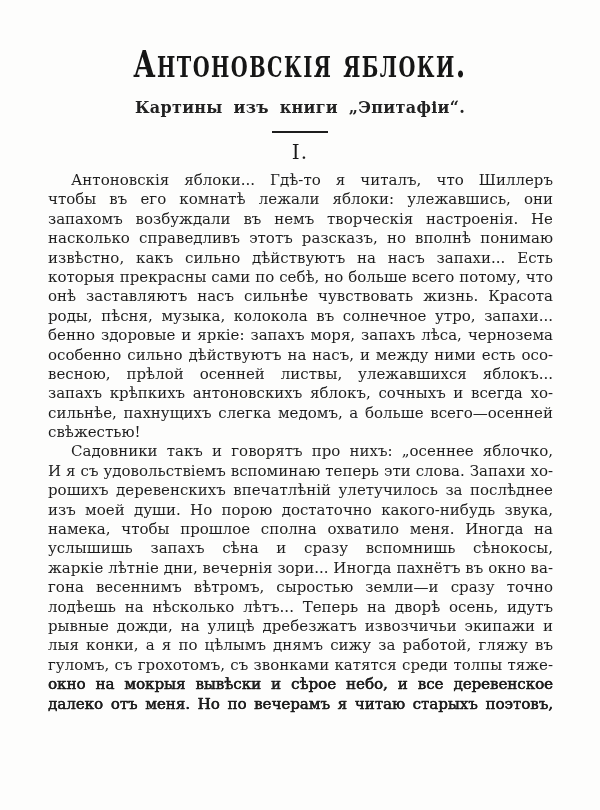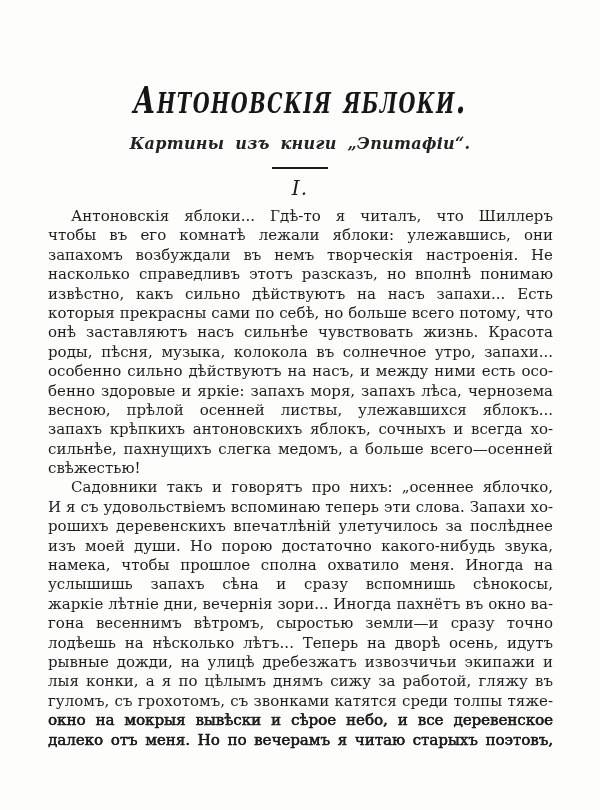--- a/index.html
+++ b/index.html
@@ -6,21 +6,21 @@
   .page {
     position: relative;
     width: 600px;
     height: 810px;
     margin: 0 auto;
     background: #fdfdfc;
     color: #1e1e1e;
     font-family: "DejaVu Serif", "Liberation Serif", serif;
     overflow: hidden;
   }
-  .masthead { text-align: center; padding-top: 82px; font-style: italic; }
+  .masthead { text-align: center; padding-top: 46px; }
   .title {
     display: block;
     font-size: 38px;
     line-height: 36px;
     font-weight: 700;
     font-variant-caps: small-caps;
     letter-spacing: 2px;
     transform: scaleX(0.72);
     transform-origin: 50% 50%;
     white-space: nowrap;
@@ -82,22 +82,22 @@
   <div class="body-text">
       <div class="para">
         <div class="line indent">Антоновскія яблоки... Гдѣ-то я читалъ, что Шиллеръ любилъ,</div>
         <div class="line">чтобы въ его комнатѣ лежали яблоки: улежавшись, они своимъ</div>
         <div class="line">запахомъ возбуждали въ немъ творческія настроенія. Не знаю,</div>
         <div class="line">насколько справедливъ этотъ разсказъ, но вполнѣ понимаю его:</div>
         <div class="line">извѣстно, какъ сильно дѣйствуютъ на насъ запахи... Есть вещи,</div>
         <div class="line">которыя прекрасны сами по себѣ, но больше всего потому, что</div>
         <div class="line">онѣ заставляютъ насъ сильнѣе чувствовать жизнь. Красота при-</div>
         <div class="line">роды, пѣсня, музыка, колокола въ солнечное утро, запахи... Запахи</div>
+        <div class="line">бенно здоровые и яркіе: запахъ моря, запахъ лѣса, чернозема</div>
         <div class="line">особенно сильно дѣйствуютъ на насъ, и между ними есть осо-</div>
-        <div class="line">бенно здоровые и яркіе: запахъ моря, запахъ лѣса, чернозема</div>
         <div class="line">весною, прѣлой осенней листвы, улежавшихся яблокъ... чудный</div>
         <div class="line">запахъ крѣпкихъ антоновскихъ яблокъ, сочныхъ и всегда хо-</div>
         <div class="line">сильнѣе, пахнущихъ слегка медомъ, а больше всего—осенней</div>
         <div class="line endline">свѣжестью!</div>
       </div>
       <div class="para">
         <div class="line indent">Садовники такъ и говорятъ про нихъ: „осеннее яблочко, русское!“</div>
         <div class="line">И я съ удовольствіемъ вспоминаю теперь эти слова. Запахи хо-</div>
         <div class="line">рошихъ деревенскихъ впечатлѣній улетучилось за послѣднее время</div>
         <div class="line">изъ моей души. Но порою достаточно какого-нибудь звука, лица,</div>

